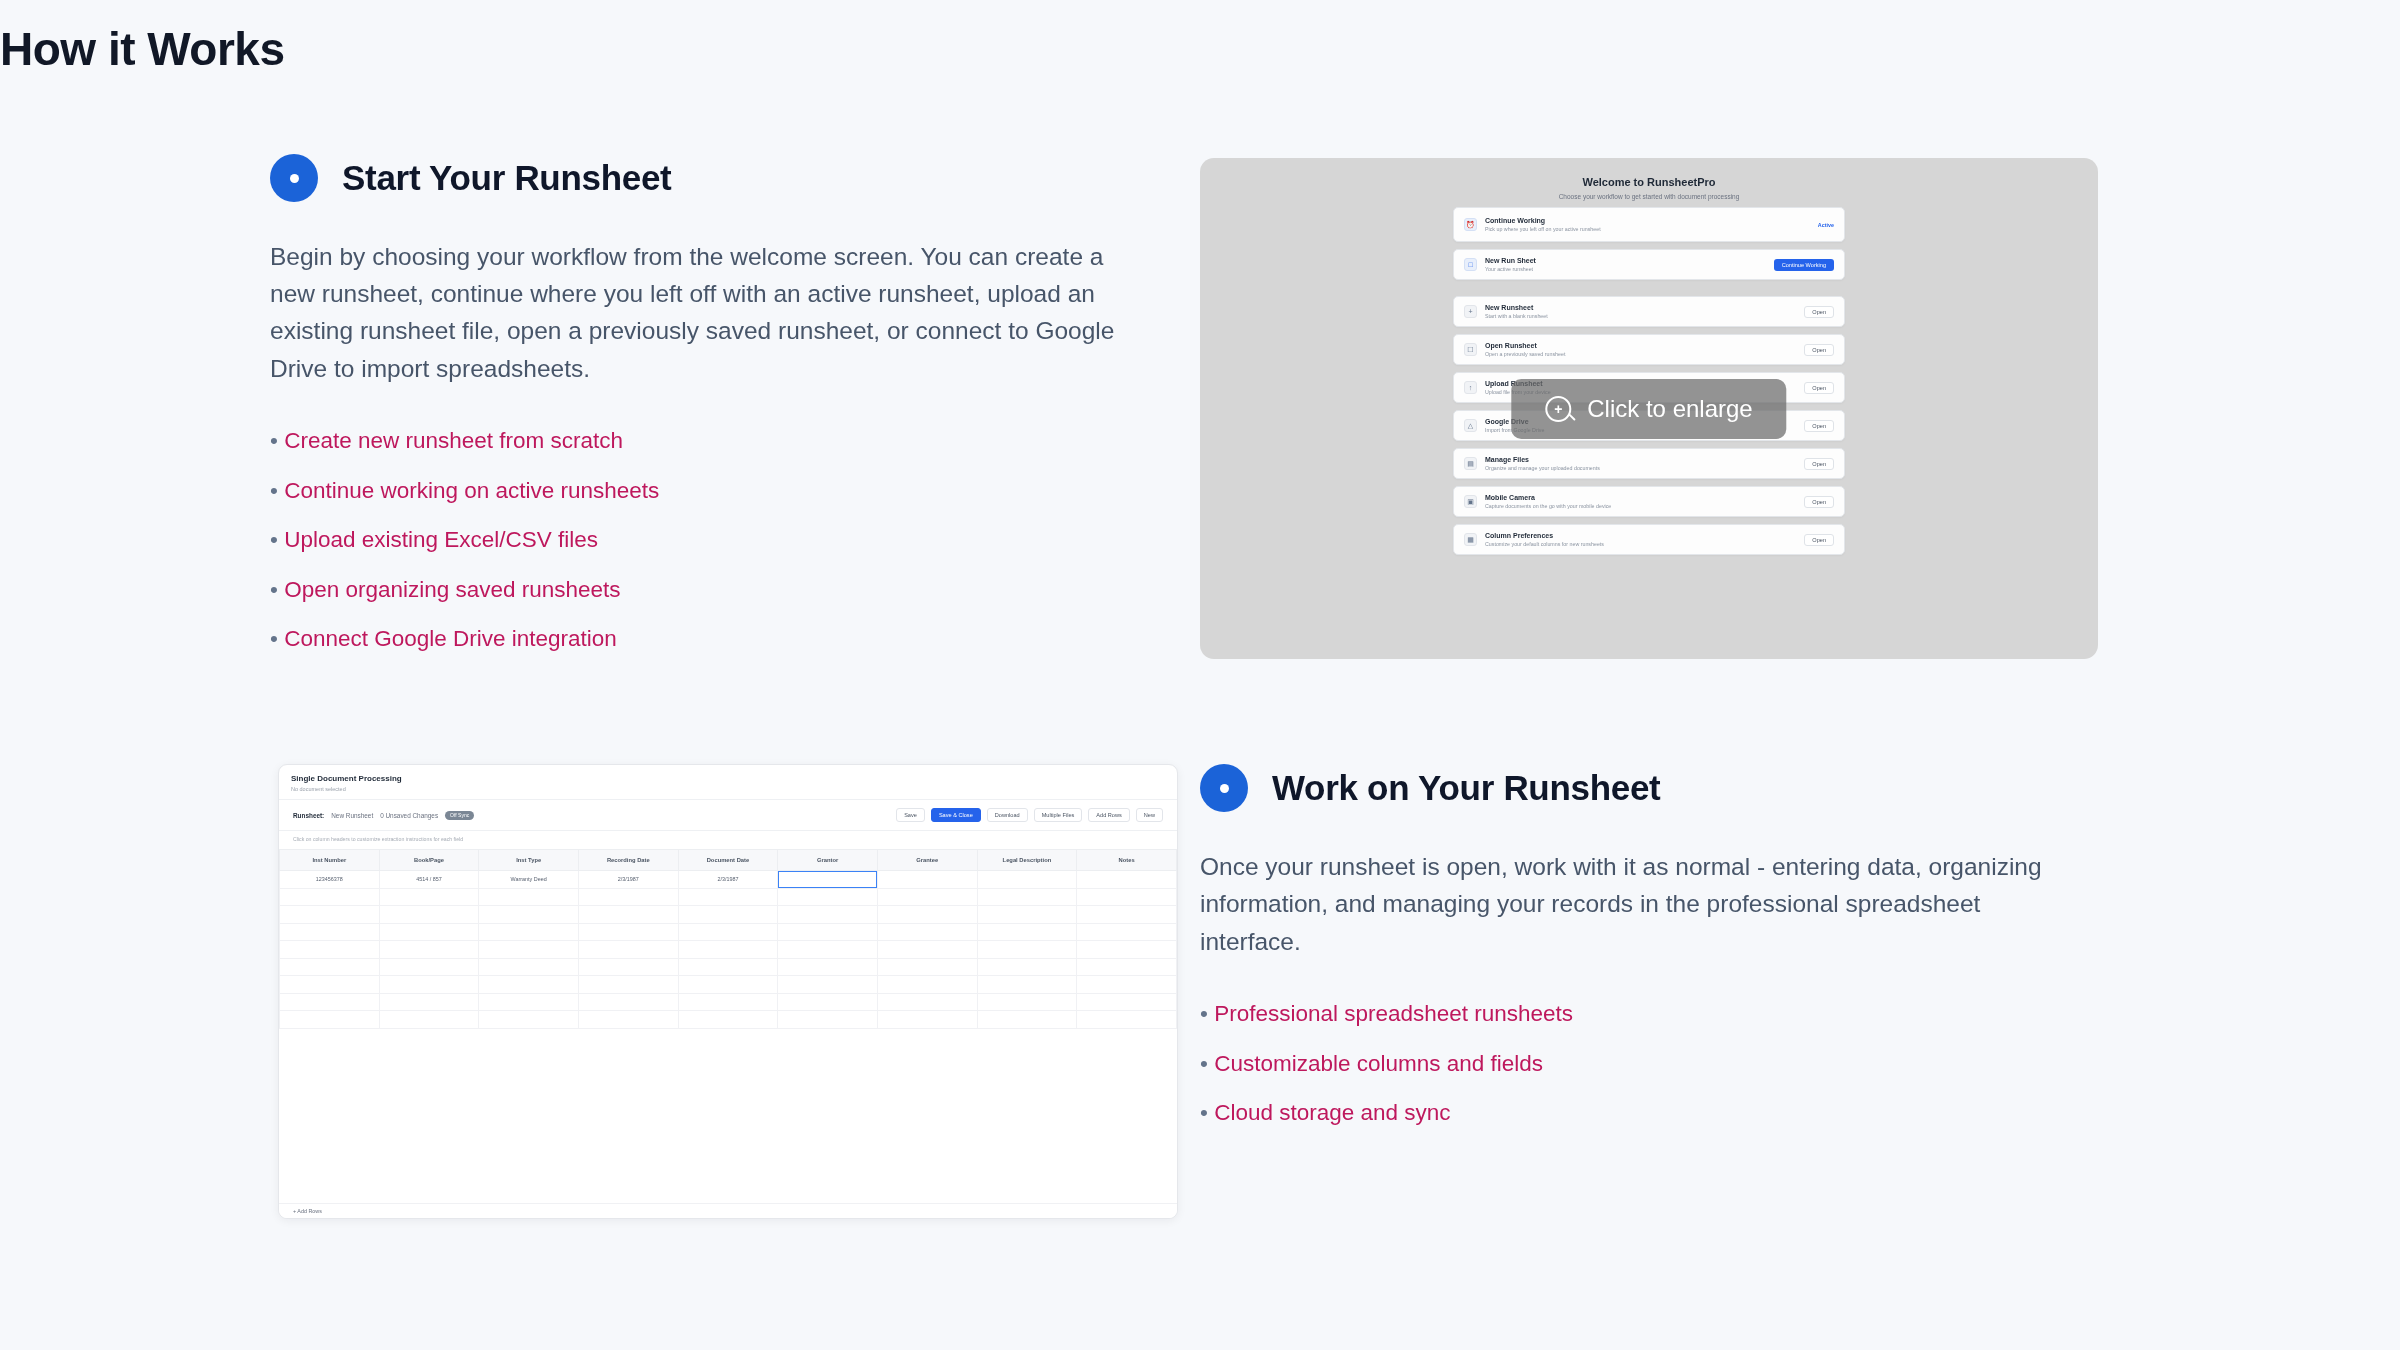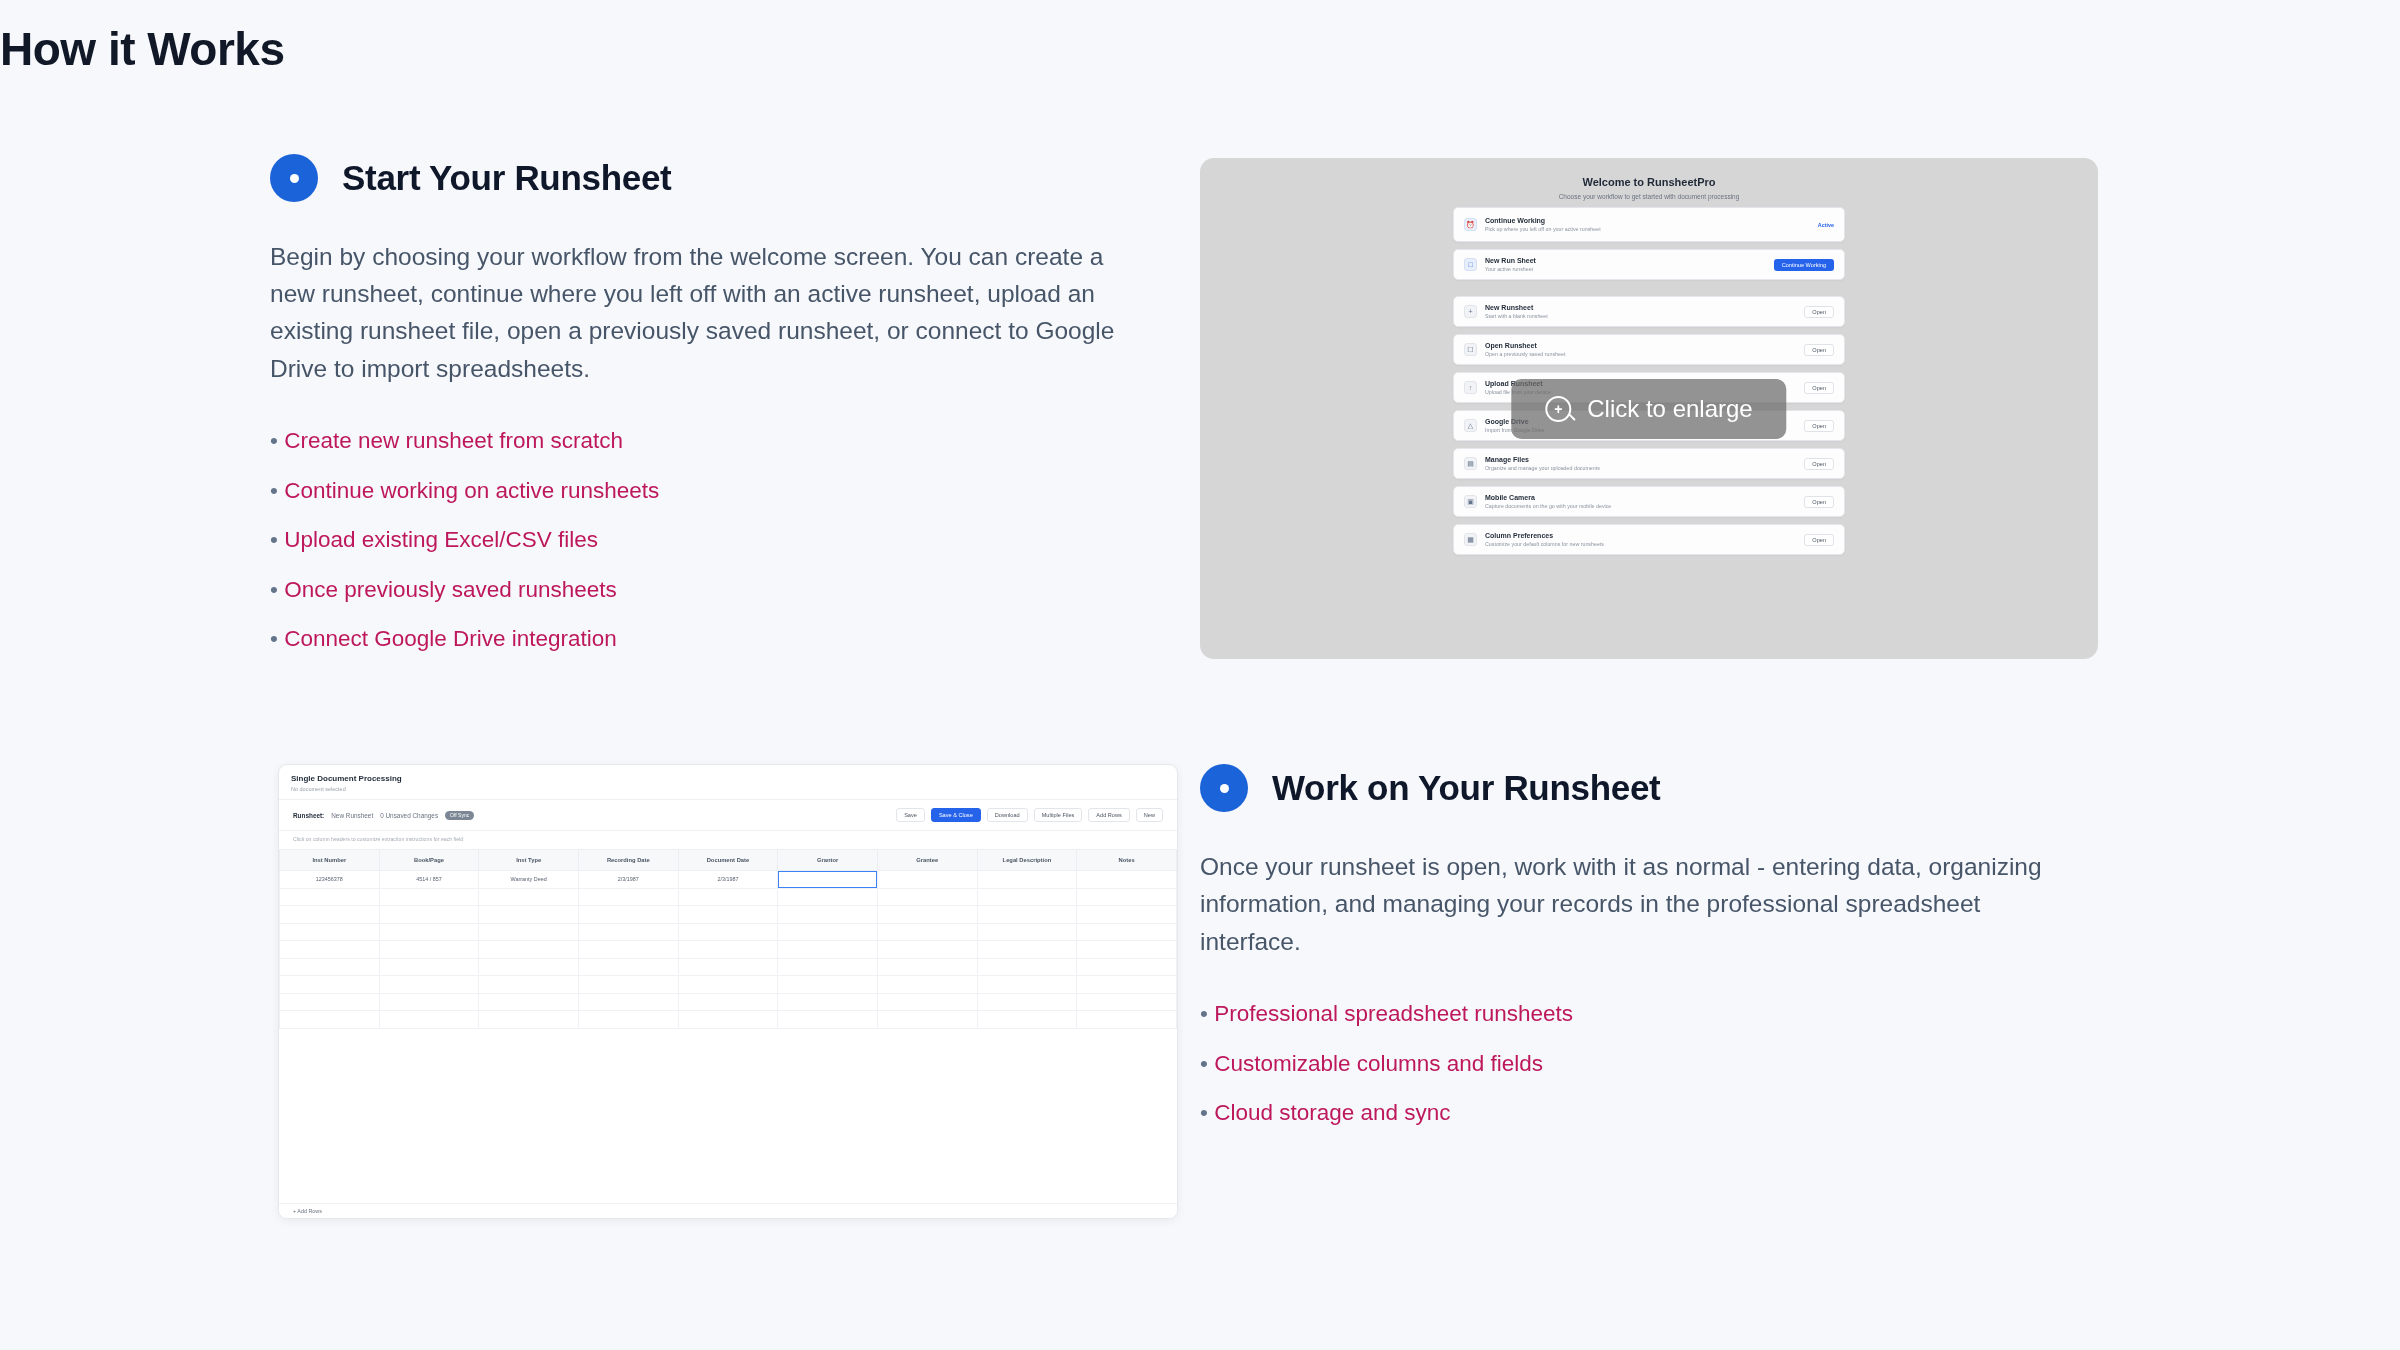--- a/index.html
+++ b/index.html
@@ -280,21 +280,21 @@
         <div class="step-badge">
             <span class="dot"></span>
           </div>
         <div class="step-title">Start Your Runsheet</div>
       </div>
       <p class="step-desc">Begin by choosing your workflow from the welcome screen. You can create a new runsheet, continue where you left off with an active runsheet, upload an existing runsheet file, open a previously saved runsheet, or connect to Google Drive to import spreadsheets.</p>
       <ul class="bullets">
         <li>Create new runsheet from scratch</li>
         <li>Continue working on active runsheets</li>
         <li>Upload existing Excel/CSV files</li>
-        <li>Once previously saved runsheets</li>
+        <li>Open organizing saved runsheets</li>
         <li>Connect Google Drive integration</li>
       </ul>
     </div>
 
     <div class="img-col">
       <div class="shot1">
         <div class="shot1-inner">
           <div class="w-title">Welcome to RunsheetPro</div>
           <div class="w-sub">Choose your workflow to get started with document processing</div>
 

